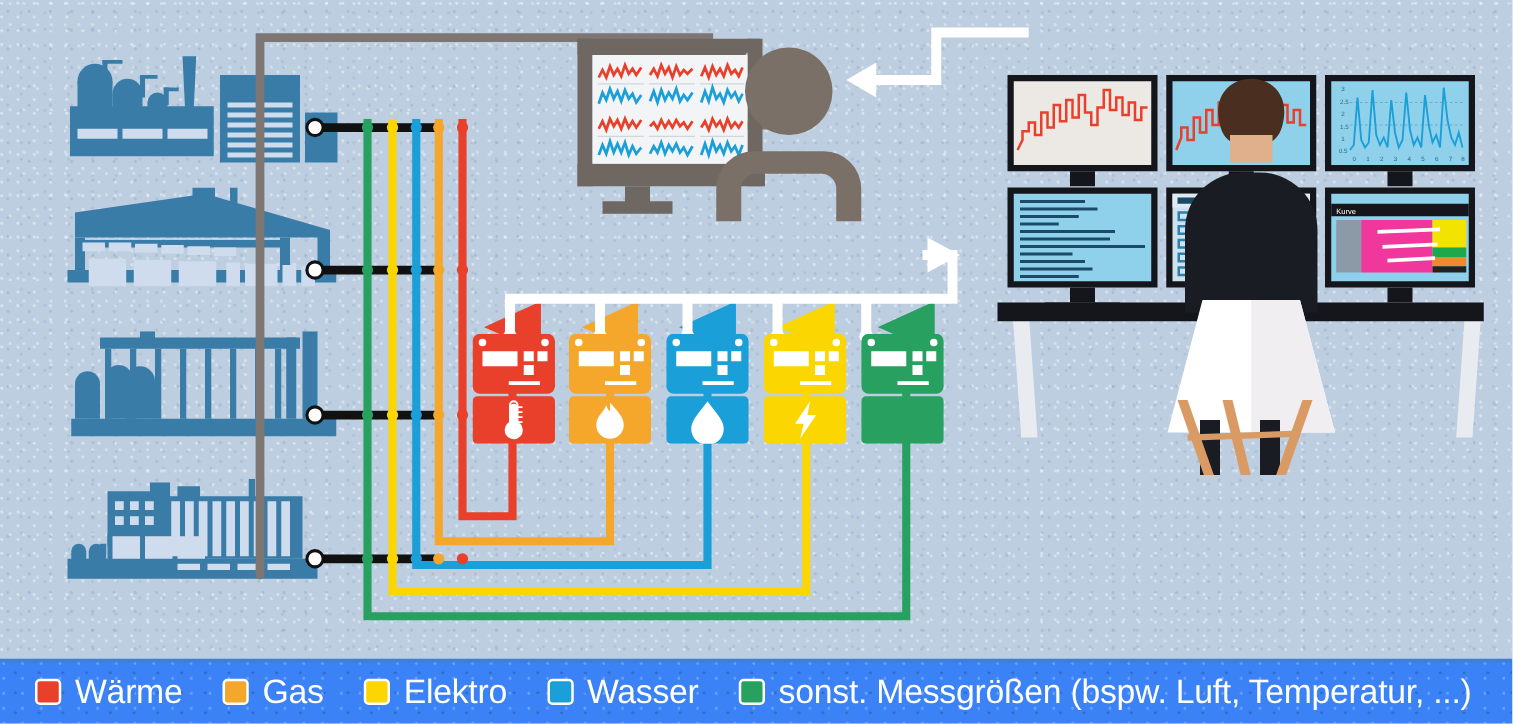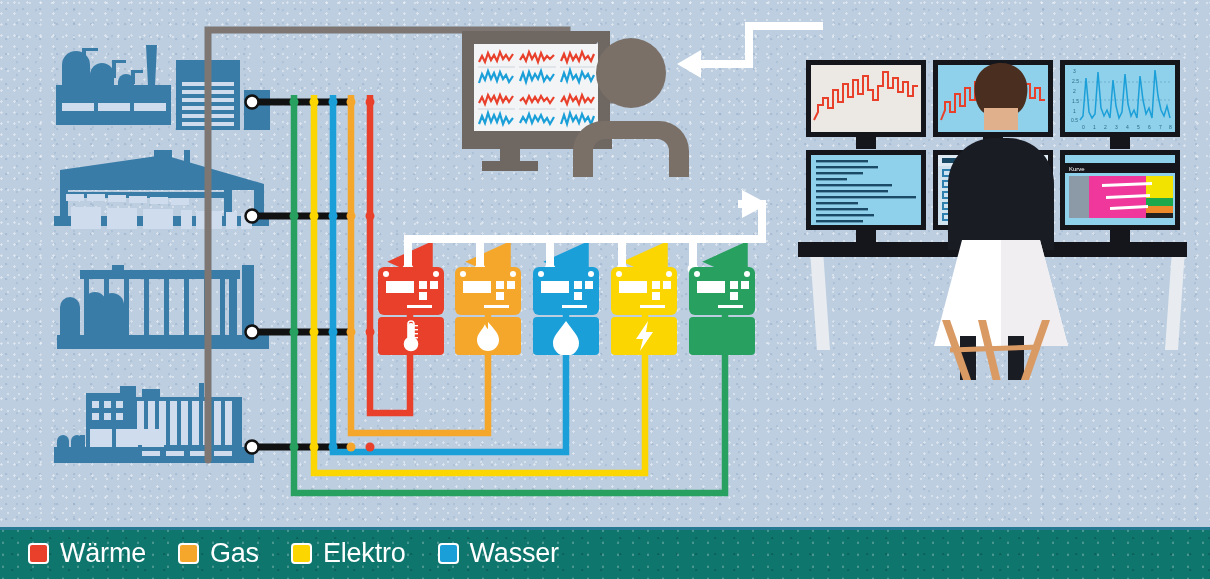--- a/index.html
+++ b/index.html
@@ -12,21 +12,21 @@
       radial-gradient(circle at 11% 23%, rgba(255,255,255,.55) 0 1px, transparent 1.4px),
       radial-gradient(circle at 37% 61%, rgba(120,150,180,.35) 0 1px, transparent 1.4px),
       radial-gradient(circle at 73% 17%, rgba(255,255,255,.45) 0 1px, transparent 1.4px),
       radial-gradient(circle at 89% 79%, rgba(130,160,190,.3) 0 1px, transparent 1.4px);
     background-size:13px 11px,17px 15px,11px 17px,19px 13px;opacity:.85;}
   .abs{position:absolute;}
   svg{display:block;}
 
   
   #legend{position:absolute;left:0;top:527px;width:1210px;height:52px;
-          background:#0f766e;display:flex;align-items:center;overflow:hidden;}
+          background:#3b82f6;display:flex;align-items:center;overflow:hidden;}
   #legend:before{content:"";position:absolute;inset:0;pointer-events:none;
     background-image:
       radial-gradient(circle at 20% 30%, rgba(255,255,255,.25) 0 1px, transparent 1.3px),
       radial-gradient(circle at 65% 70%, rgba(0,0,0,.18) 0 1px, transparent 1.3px);
     background-size:15px 12px,19px 16px;}
   #legend .strip{position:absolute;left:0;top:0;width:100%;height:3px;background:#3b7cb5;opacity:.5;}
   .lg-item{display:flex;align-items:center;position:relative;z-index:2;}
   .lg-swatch{width:21px;height:21px;border-radius:4px;border:2.5px solid #fff;
              box-sizing:border-box;flex:0 0 auto;}
   .lg-label{color:#fff;font-size:27px;line-height:1;white-space:nowrap;
@@ -569,15 +569,19 @@
     <div class="lg-item" style="margin-left:32px">
       <span class="lg-swatch" style="background:#fcd600"></span>
       <span class="lg-label">Elektro</span>
     </div>
 
     <div class="lg-item" style="margin-left:32px">
       <span class="lg-swatch" style="background:#1b9fd8"></span>
       <span class="lg-label">Wasser</span>
     </div>
 
+    <div class="lg-item" style="margin-left:32px">
+      <span class="lg-swatch" style="background:#28a060"></span>
+      <span class="lg-label">sonst. Messgrößen (bspw. Luft, Temperatur, ...)</span>
+    </div>
   </div>
 
 </div>
 
 </body></html>

